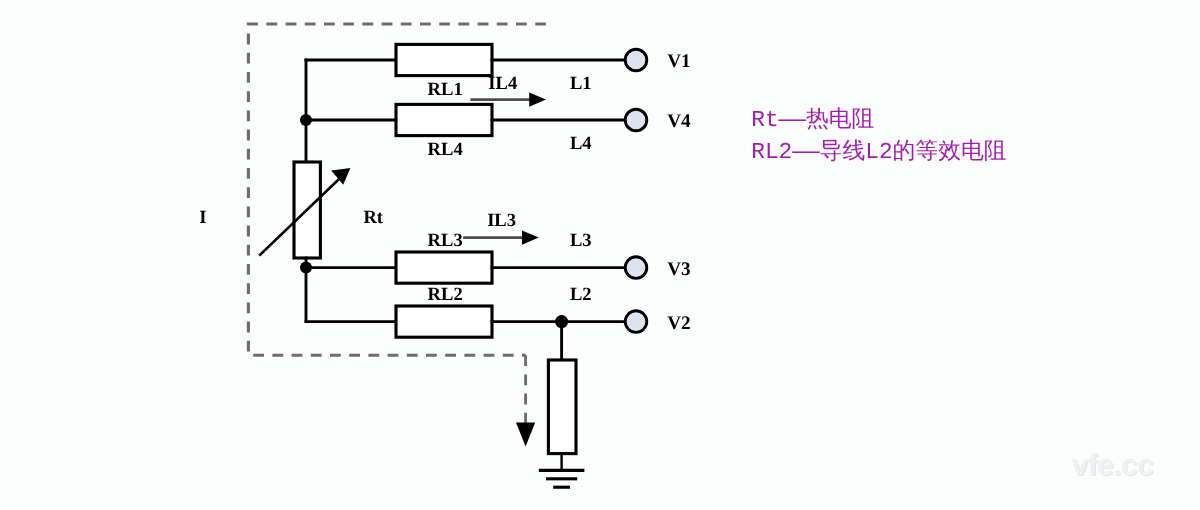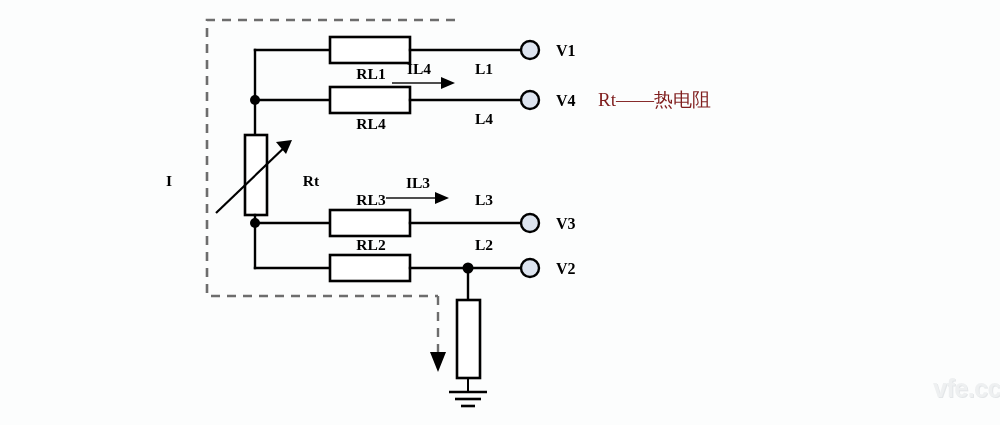--- a/index.html
+++ b/index.html
@@ -92,39 +92,39 @@
     font-size: 16px;
     fill: #000000;
   }
   .legend {
     position: absolute;
     left: 598px;
     top: 87px;
     width: 330px;
   }
   .legend-line {
-    font-family: Liberation Serif, serif;
+    font-family: Liberation Mono, monospace;
     font-size: 19px;
-    color: #7f1d1d;
+    color: #a21caf;
     line-height: 26.5px;
     white-space: nowrap;
     letter-spacing: 0px;
+    margin-left: 28px;
   }
   .watermark {
     position: absolute;
     left: 893px;
     top: 374px;
     font-family: "Liberation Sans", sans-serif;
     font-size: 25px;
     font-weight: bold;
     color: #eef0f1;
     text-shadow: 1px 1px 0 #e3e6e8;
     letter-spacing: -0.5px;
     user-select: none;
-    margin-left: 40px;
   }
 </style>
 </head>
 <body>
 
 <div id="canvas-root">
 
   <svg class="schematic" viewBox="0 0 1000 425">
 
     <path class="enclosure-dash" d="M 455 20 L 207 20 L 207 296 L 438 296"></path>
@@ -194,17 +194,18 @@
 
     <text class="lbl-term" x="556" y="56" text-anchor="start">V1</text>
     <text class="lbl-term" x="556" y="106" text-anchor="start">V4</text>
     <text class="lbl-term" x="556" y="229" text-anchor="start">V3</text>
     <text class="lbl-term" x="556" y="274" text-anchor="start">V2</text>
 
   </svg>
 
   <div class="legend">
     <div class="legend-line">Rt——热电阻</div>
+    <div class="legend-line">RL2——导线L2的等效电阻</div>
   </div>
 
   <div class="watermark">vfe.cc</div>
 
 </div>
 
 </body></html>

